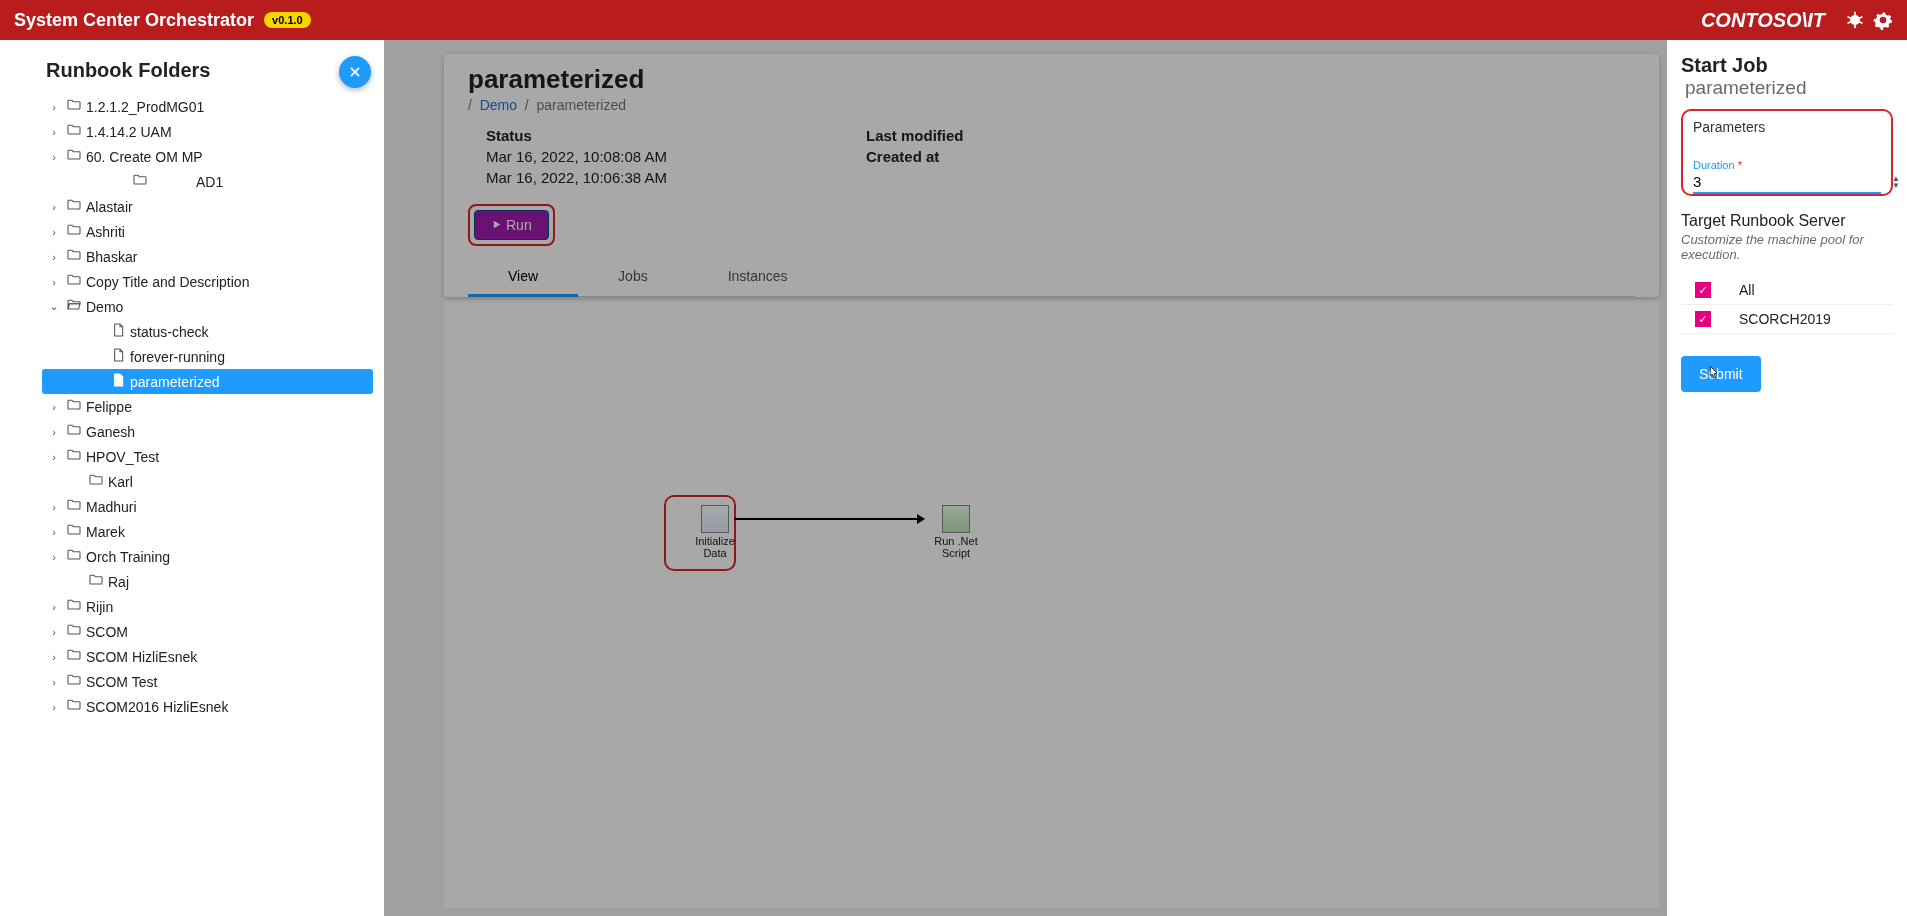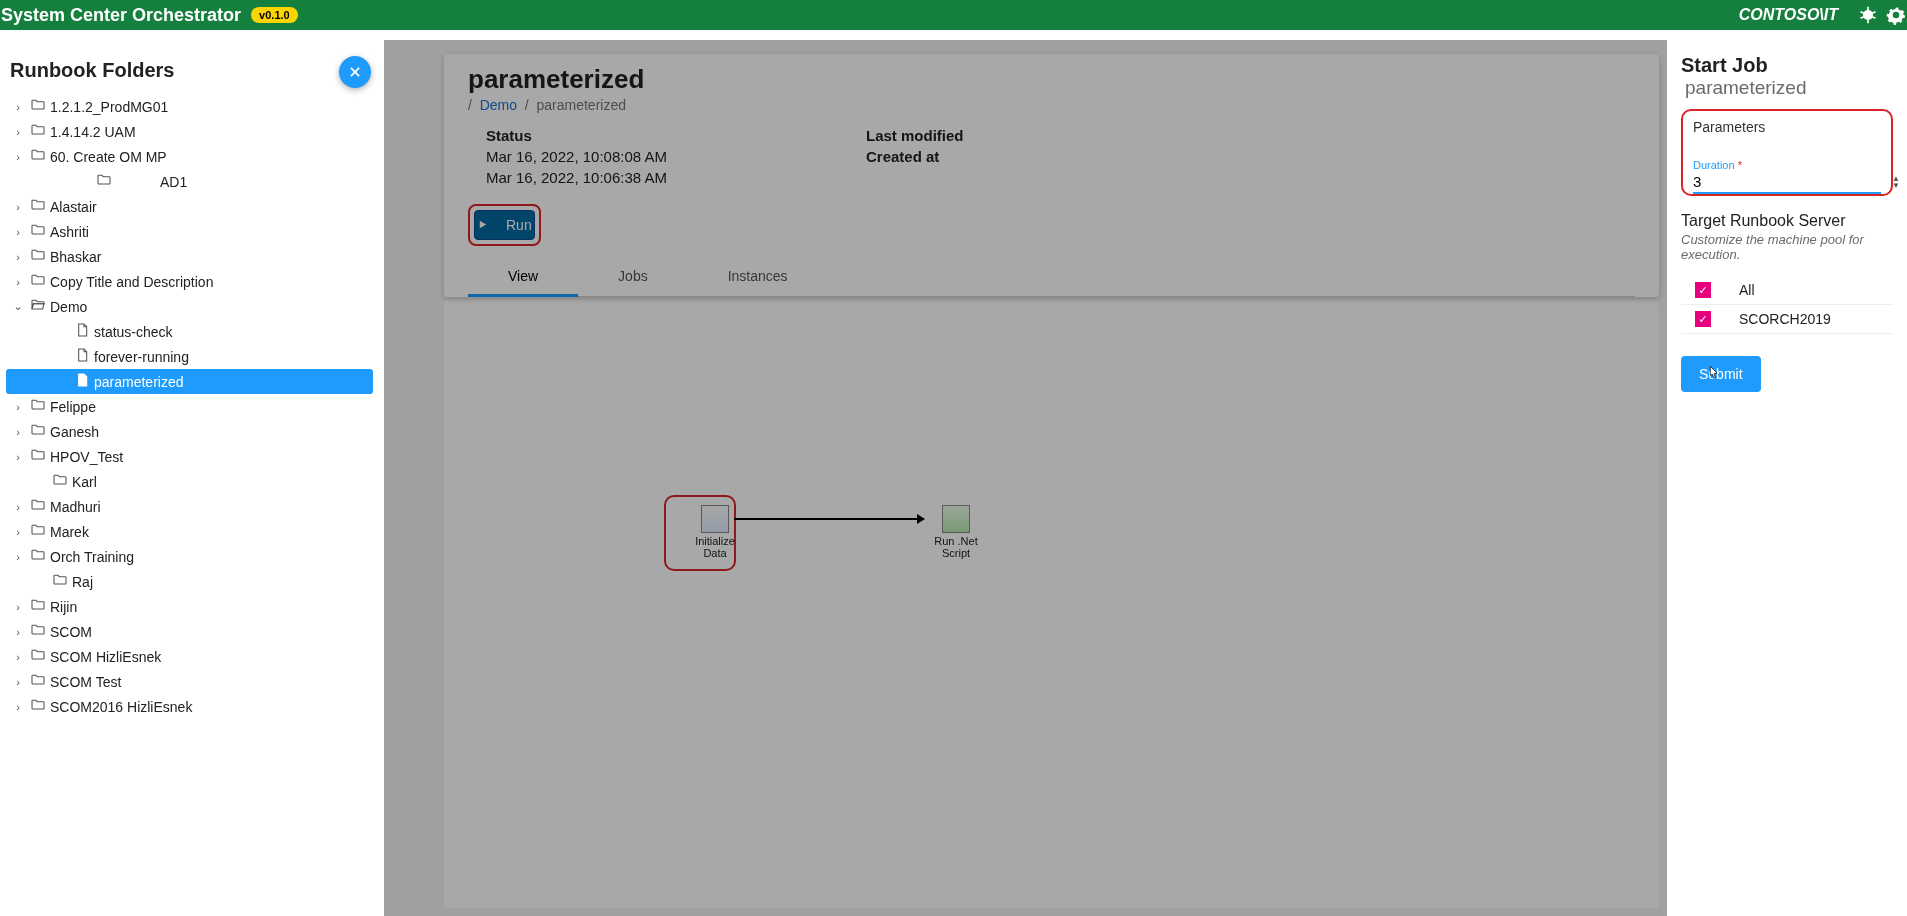--- a/index.html
+++ b/index.html
@@ -1,39 +1,40 @@
 <!DOCTYPE html>
 <html><head>
 <meta charset="utf-8">
 <style>
   * { box-sizing: border-box; margin: 0; padding: 0; font-family: "Segoe UI", Arial, sans-serif; }
   body { background: #fff; color: #222; overflow: hidden; }
 
   
   .topbar {
-    height: 30px; background: #15803d; color: #fff;
-    display: flex; align-items: center; padding: 0 1px;
+    height: 40px; background: #b91c1c; color: #fff;
+    display: flex; align-items: center; padding: 0 14px;
     font-weight: 600; font-size: 18px;
   }
   .topbar .title { margin-right: 10px; }
   .topbar .version {
     background: #FBD500; color: #000; font-size: 11px; font-weight: 700;
     padding: 2px 8px; border-radius: 10px;
   }
   .topbar .spacer { flex: 1; }
-  .topbar .user { font-weight: 700; font-size: 16px; margin-right: 12px; font-style: italic; text-align: right; }
+  .topbar .user { font-weight: 700; font-size: 20px; margin-right: 12px; font-style: italic; text-align: right; }
   .topbar .topicon { width: 20px; height: 20px; margin-left: 8px; cursor: pointer; }
 
   
   .layout { display: flex; position: absolute; top: 40px; bottom: 0; left: 0; right: 0; }
 
   
   .sidebar {
     width: 384px; display: flex; flex-direction: column; position: relative;
     border-right: 1px solid #fff;
+    padding-left: 36px;
   }
   .sidebar-head {
     display: flex; align-items: center; justify-content: space-between;
     padding: 14px 12px 4px 10px;
   }
   .sidebar-head h2 { font-size: 20px; font-weight: 700; }
   .close-circle {
     width: 32px; height: 32px; border-radius: 50%; background: #1E9BFC;
     display: flex; align-items: center; justify-content: center; color: #fff;
     box-shadow: 0 2px 6px rgba(0,0,0,.3); cursor: pointer; font-weight: 700;
@@ -69,23 +70,23 @@
   .card-inner { padding: 4px 24px 0 24px; }
   .card h1 { font-size: 26px; font-weight: 600; margin-top: 6px; }
   .breadcrumb { color: #767676; font-size: 14px; margin-top: 2px; margin-bottom: 14px; }
   .breadcrumb a { color: #1877d3; text-decoration: none; }
   .meta { display: grid; grid-template-columns: 380px 1fr; row-gap: 4px; font-size: 15px; margin-left: 18px; }
   .meta .k { font-weight: 600; }
   .run-outline {
     display: inline-block; margin: 18px 0 2px 0; border: 2px solid #d9252a; border-radius: 8px; padding: 4px;
   }
   .run-btn {
-    display: inline-flex; align-items: center; gap: 18px;
-    background: #0369a1; color: #fff; border: 1px solid #0d4d8e;
-    padding: 6px 2px; border-radius: 4px; font-size: 14px; cursor: pointer;
+    display: inline-flex; align-items: center; gap: 4px;
+    background: #a21caf; color: #fff; border: 1px solid #0d4d8e;
+    padding: 6px 16px; border-radius: 4px; font-size: 14px; cursor: pointer;
   }
   .tabs { display: flex; border-bottom: 1px solid #cfcfcf; margin-top: 10px; }
   .tab { padding: 10px 40px; font-size: 14px; color: #555; cursor: pointer; }
   .tab.active { color: #000; border-bottom: 3px solid #1E9BFC; margin-bottom: -1px; }
 
   .canvas {
     position: absolute; top: 260px; left: 60px; right: 8px; bottom: 8px;
     background: #fff; border-radius: 4px; z-index: 1;
   }
   .node {

